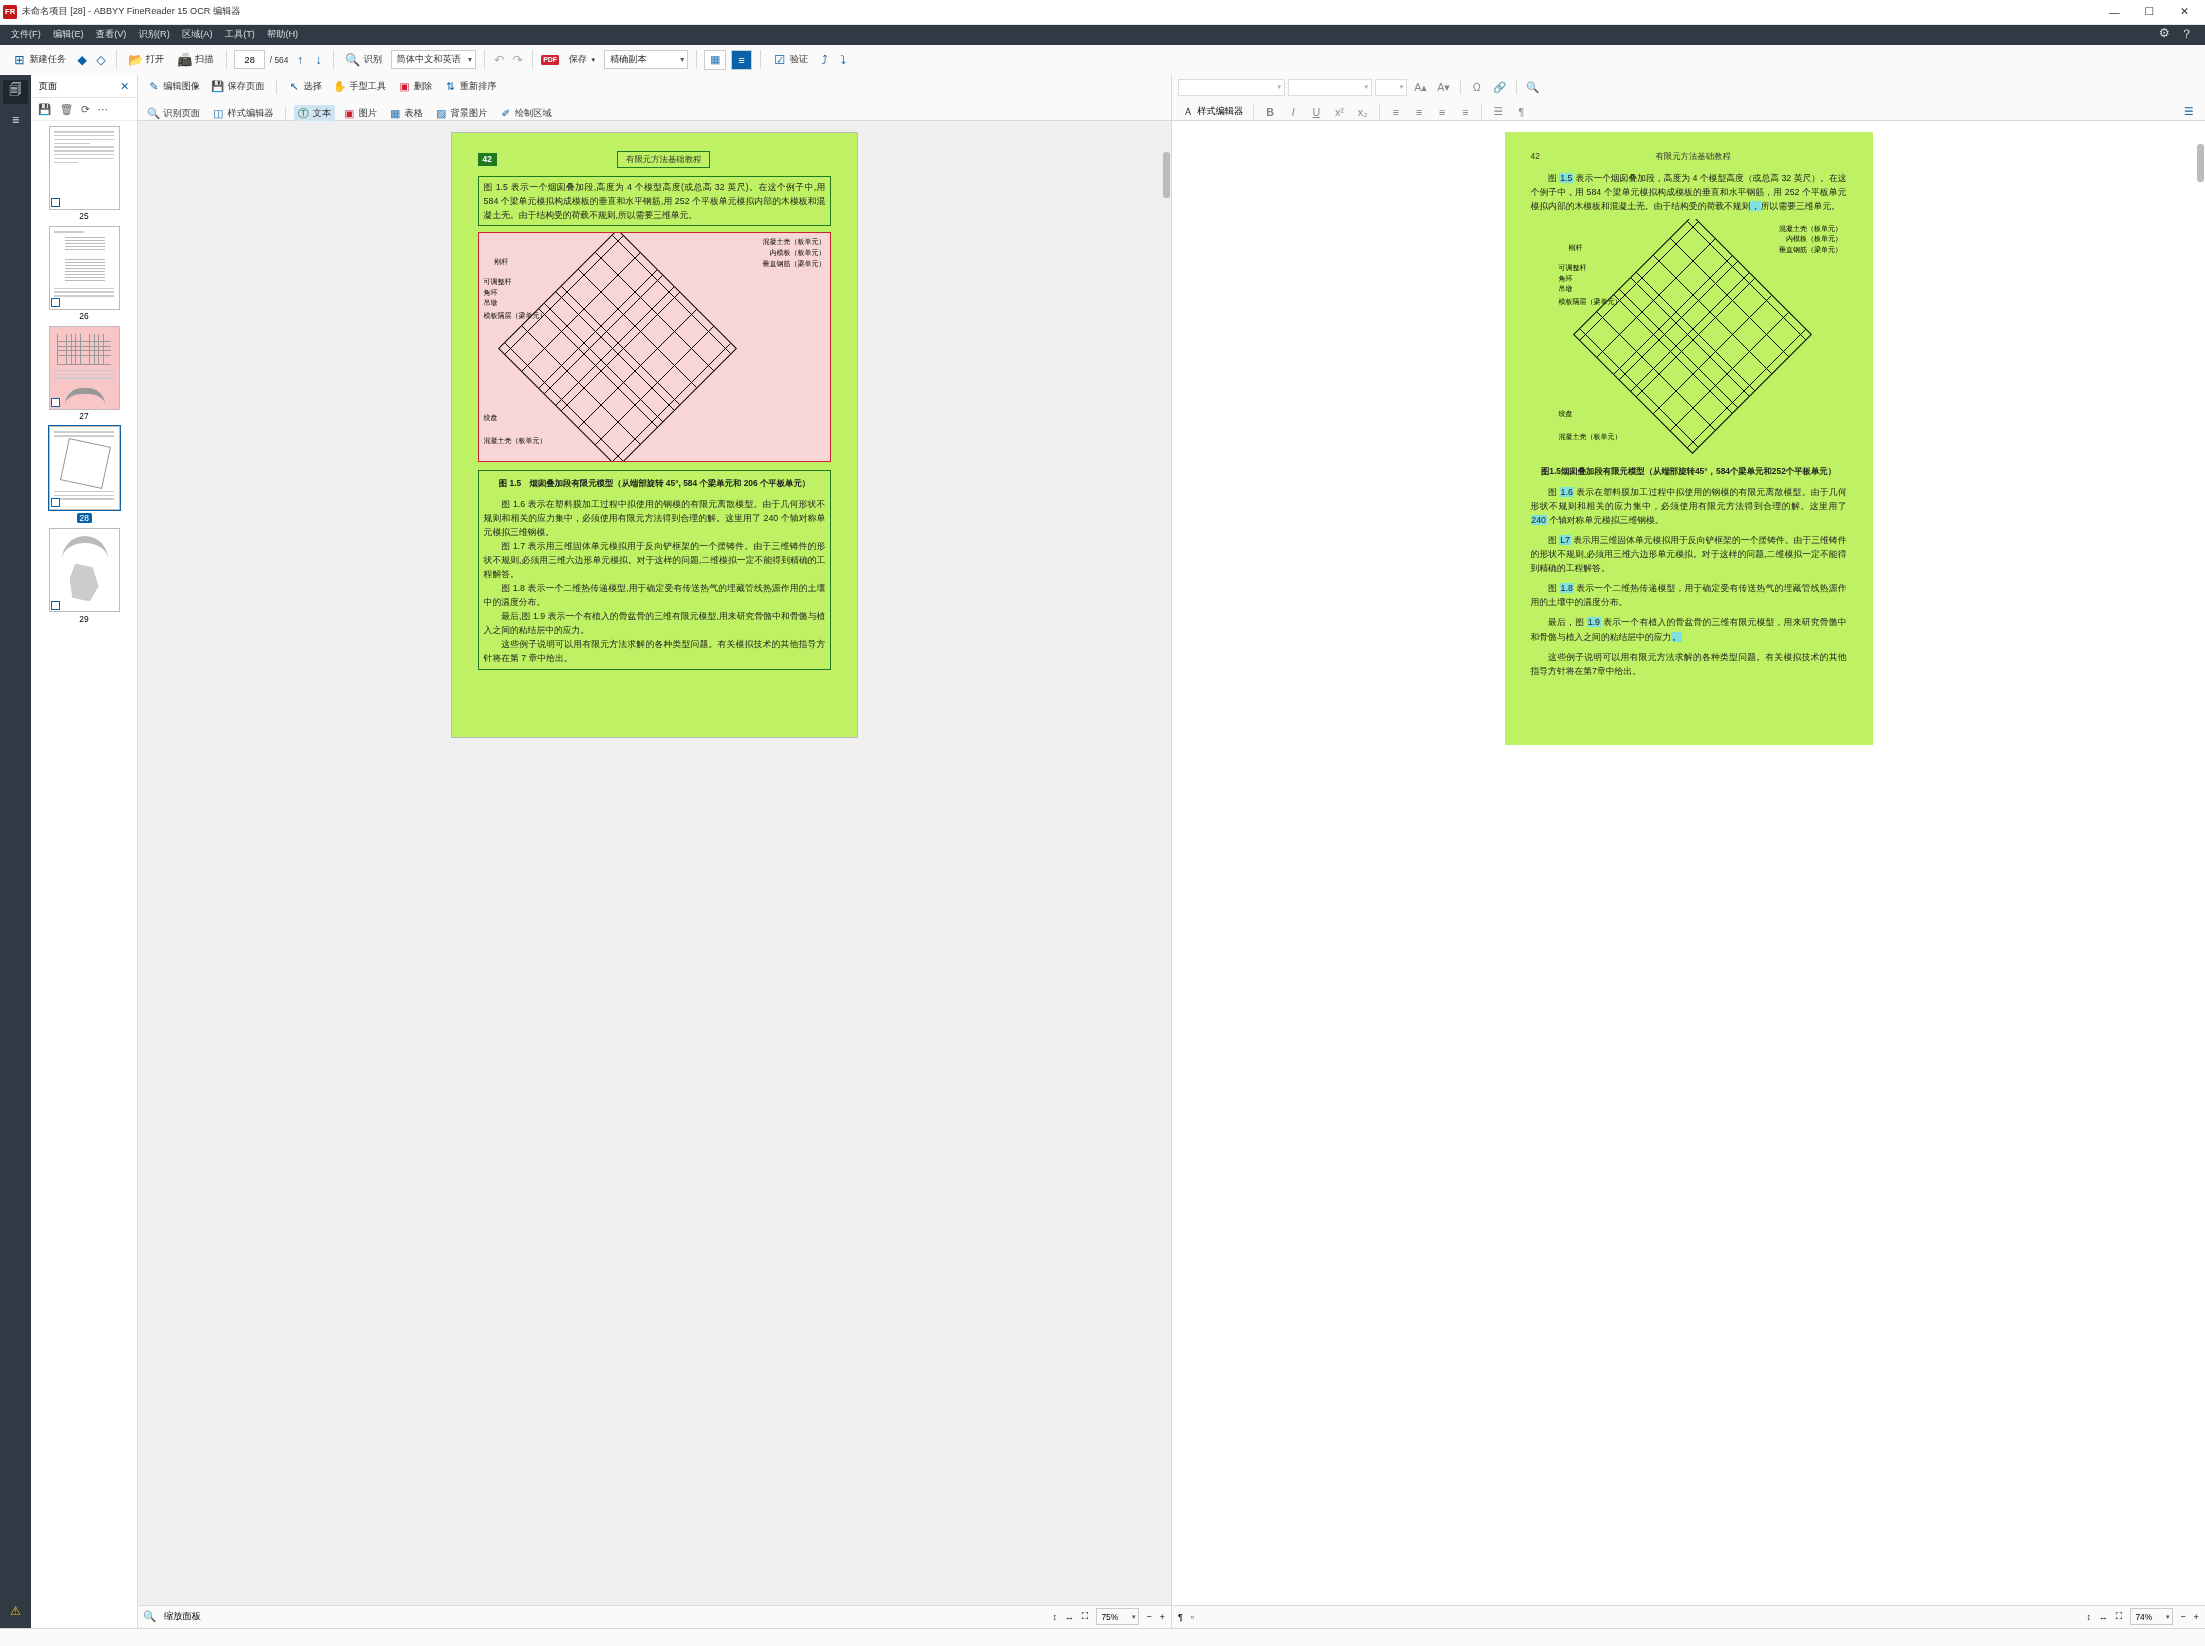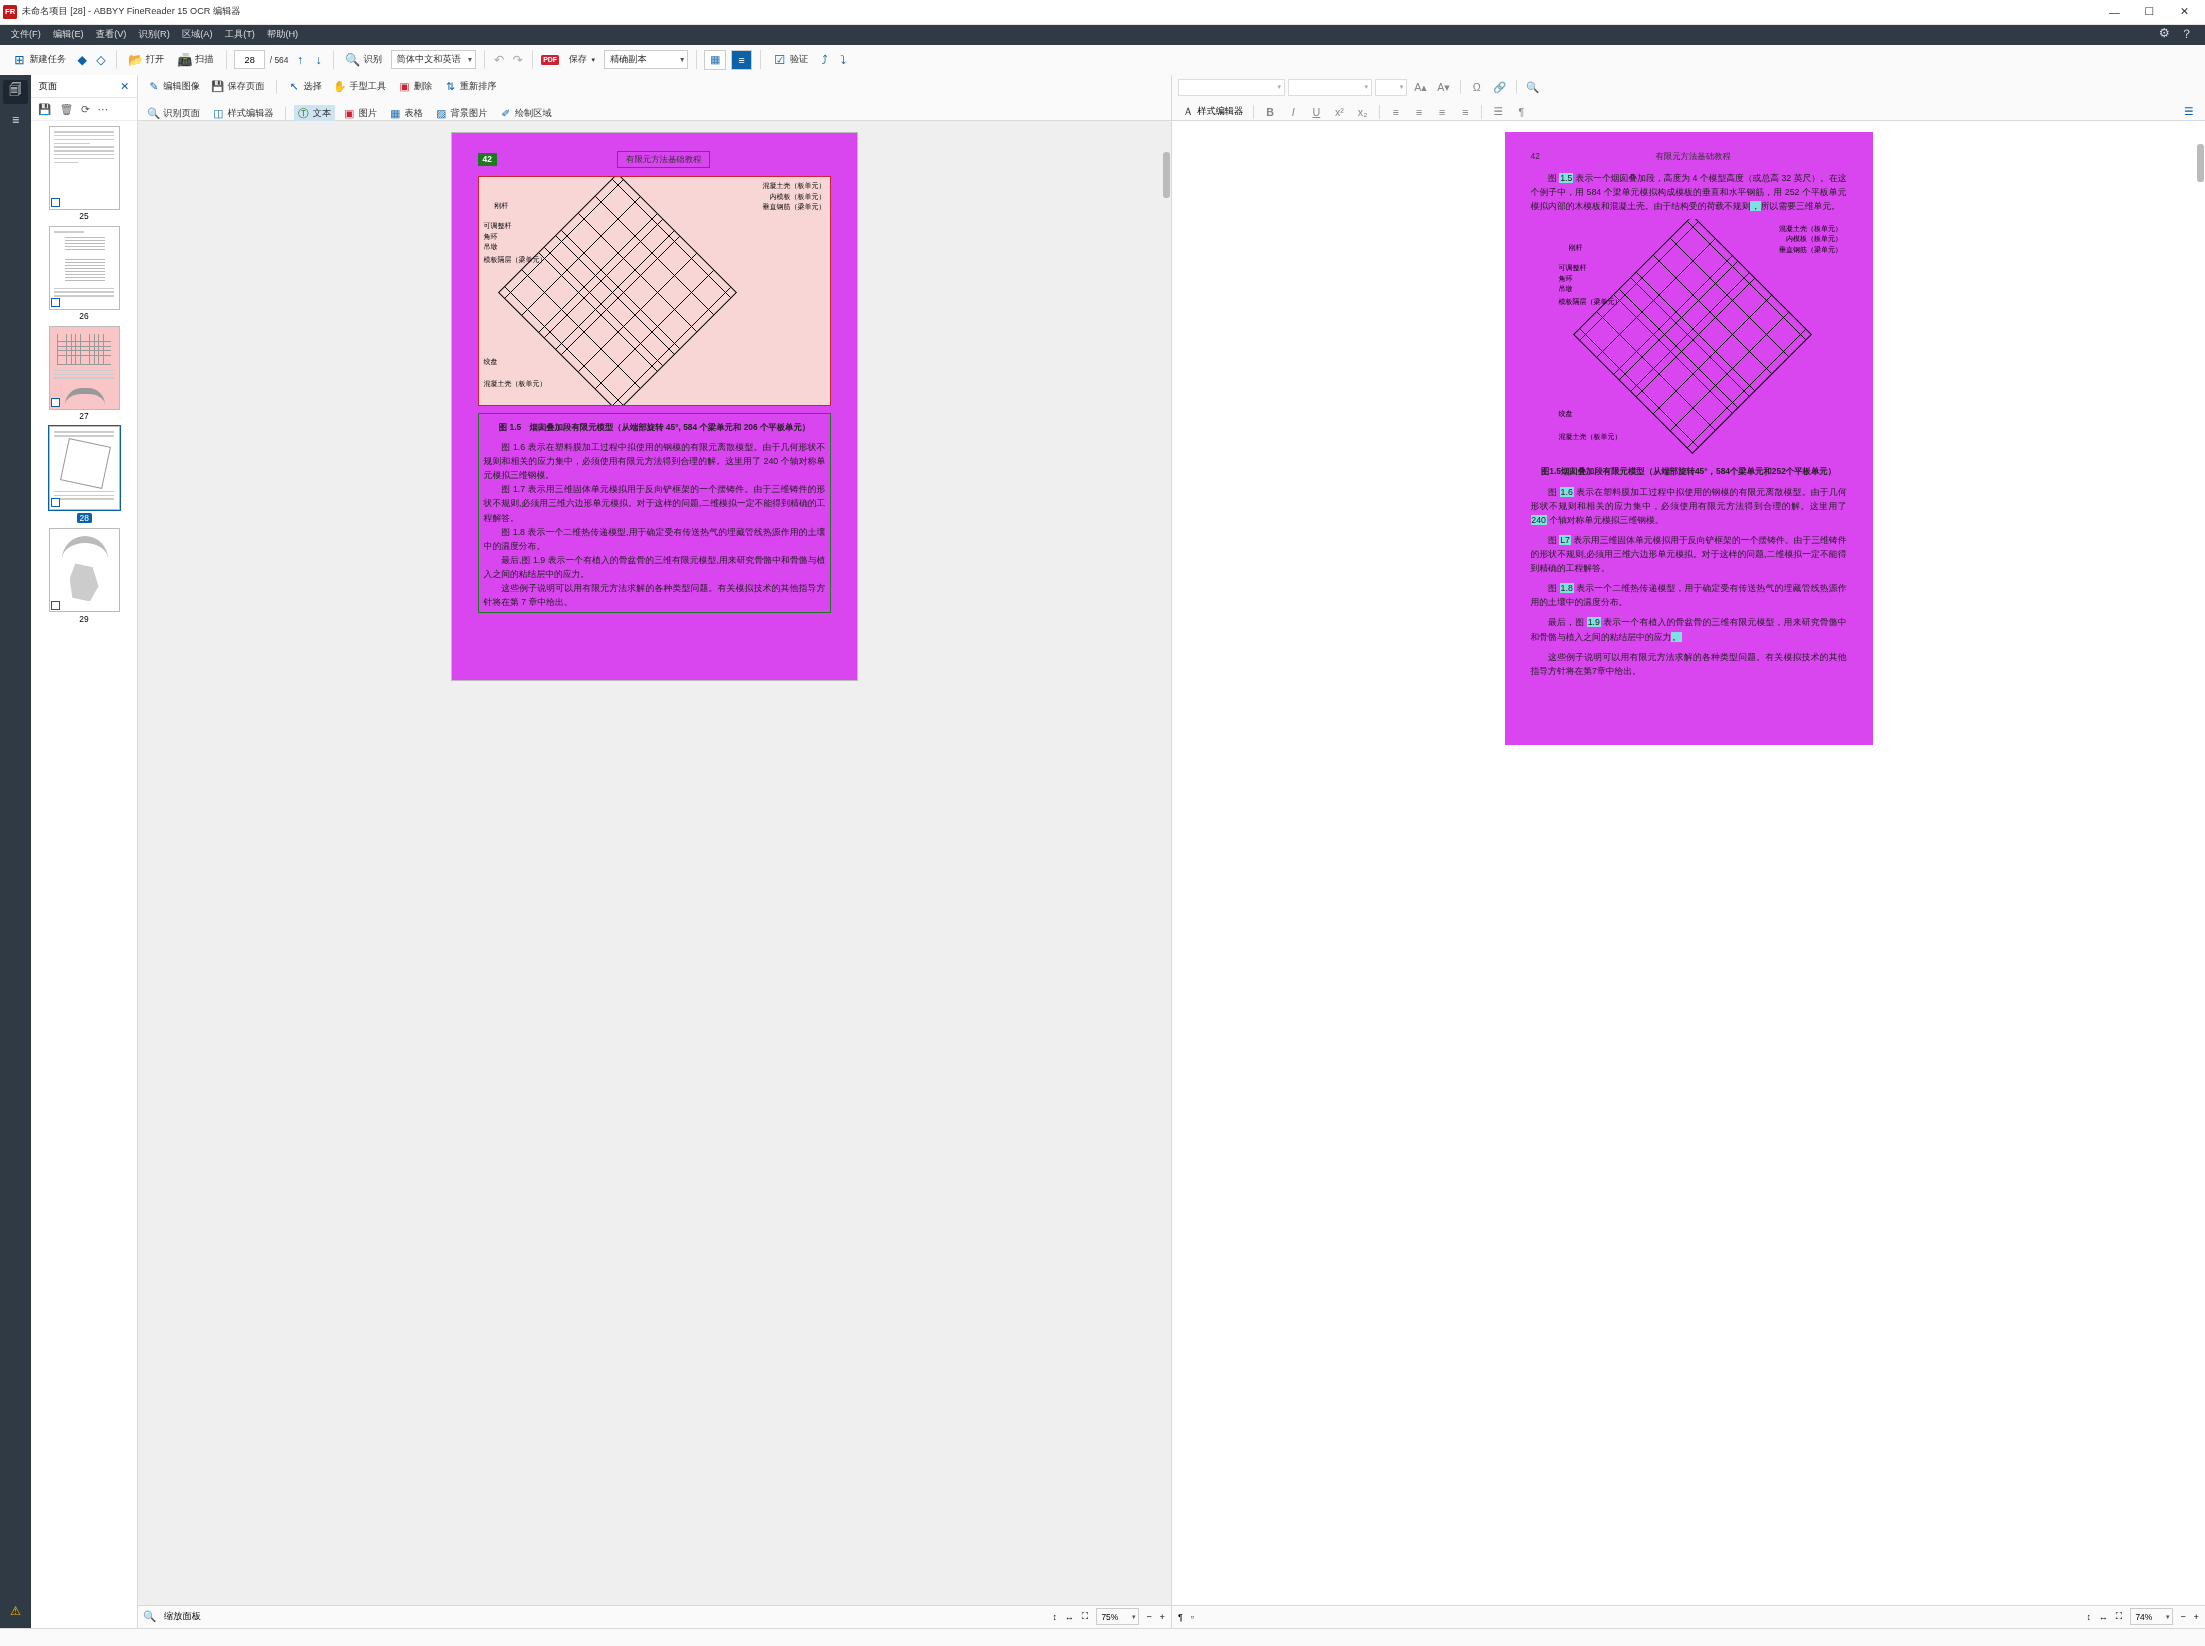--- a/index.html
+++ b/index.html
@@ -42,21 +42,21 @@
 .thumb .num { text-align: center; font-size: 8.4px; margin-top: 1.5px; }
 .thumb .num.sel { background: #0b62a8; color: #fff; display: inline-block; padding: 0 3.1px; border-radius: 1.5px; margin-left: 28px; }
 .editor-panels { flex: 1; display: flex; }
 .panel { flex: 1; display: flex; flex-direction: column; border-right: 0.8px solid #d9d9d9; min-width: 0; }
 .panel:last-child { border-right: none; }
 .panel-toolbar { height: 46px; border-bottom: 0.8px solid #d9d9d9; padding: 3.1px 6.1px; display: flex; flex-wrap: wrap; align-items: center; gap: 4.6px; font-size: 9.2px; color: #333; background: #fafafa; }
 .pbtn { display: flex; align-items: center; gap: 3.1px; padding: 2.3px 3.8px; }
 .pbtn.active { background: #cfe4f3; border-radius: 1.5px; }
 .pico { width: 12.3px; height: 12.3px; display: inline-flex; align-items: center; justify-content: center; color: #0b62a8; font-size: 10.7px; }
 .panel-content { flex: 1; overflow: auto; background: #efefef; padding: 10.7px; position: relative; }
-.doc-page { background: #d946ef; border: 0.8px solid #bbb; margin: 0 auto; position: relative; padding: 18.4px 26px 61px 26px; font-size: 9.2px; color: #222; line-height: 1.6; }
+.doc-page { background: #bef264; border: 0.8px solid #bbb; margin: 0 auto; position: relative; padding: 18.4px 26px 61px 26px; font-size: 9.2px; color: #222; line-height: 1.6; }
 .doc-page.left-page { width: 407px; }
 .doc-page.right-page { width: 368px; }
 .hdr-row { display: flex; align-items: center; margin-bottom: 7.7px; }
 .hdr-row .pg-num { color: #333; font-size: 8.4px; }
 .hdr-row .hdr-title-box { margin: 0 auto; font-size: 8.4px; color: #333; }
 .left-page .hdr-title-box { border: 0.8px solid #1f7a1f; padding: 0.8px 7.7px; }
 .left-page .pg-num.box { background: #1f7a1f; color: #fff; padding: 0 4.6px; font-weight: bold; }
 .para-box { border: 0.8px solid #1f7a1f; padding: 3.1px 4.6px; margin-bottom: 6.1px; font-size: 8.8px; text-align: justify; }
 .para-plain { margin-bottom: 6.1px; font-size: 8.8px; text-align: justify; text-indent: 2em; }
 .para-plain .hl { background: #7fe0e0; padding: 0 0.8px; }
@@ -304,20 +304,21 @@
             <span>绘制区域</span>
           </div>
       </div>
       <div class="panel-content">
         <div class="scrollthumb-v" style="top:31px;height:46px;"></div>
         <div class="doc-page left-page">
           <div class="hdr-row">
             <span class="pg-num box">42</span>
             <span class="hdr-title-box">有限元方法基础教程</span>
           </div>
+          <div class="para-box">图 1.5 表示一个烟囱叠加段,高度为 4 个模型高度(或总高 32 英尺)。在这个例子中,用 584 个梁单元模拟构成模板的垂直和水平钢筋,用 252 个平板单元模拟内部的木模板和混凝土壳。由于结构受的荷载不规则,所以需要三维单元。</div>
           <div class="figure-region">
             <span class="fig-label" style="right:4.6px;top:3.1px;">混凝土壳（板单元）</span>
             <span class="fig-label" style="right:4.6px;top:14px;">内模板（板单元）</span>
             <span class="fig-label" style="right:4.6px;top:24.6px;">垂直钢筋（梁单元）</span>
             <span class="fig-label" style="left:15.3px;top:23px;">刚杆</span>
             <span class="fig-label" style="left:4.6px;top:43px;">可调整杆</span>
             <span class="fig-label" style="left:4.6px;top:54px;">角环</span>
             <span class="fig-label" style="left:4.6px;top:64px;">吊墩</span>
             <span class="fig-label" style="left:4.6px;top:77px;">模板隔层（梁单元）</span>
             <span class="fig-label" style="left:4.6px;bottom:38px;">绞盘</span>

